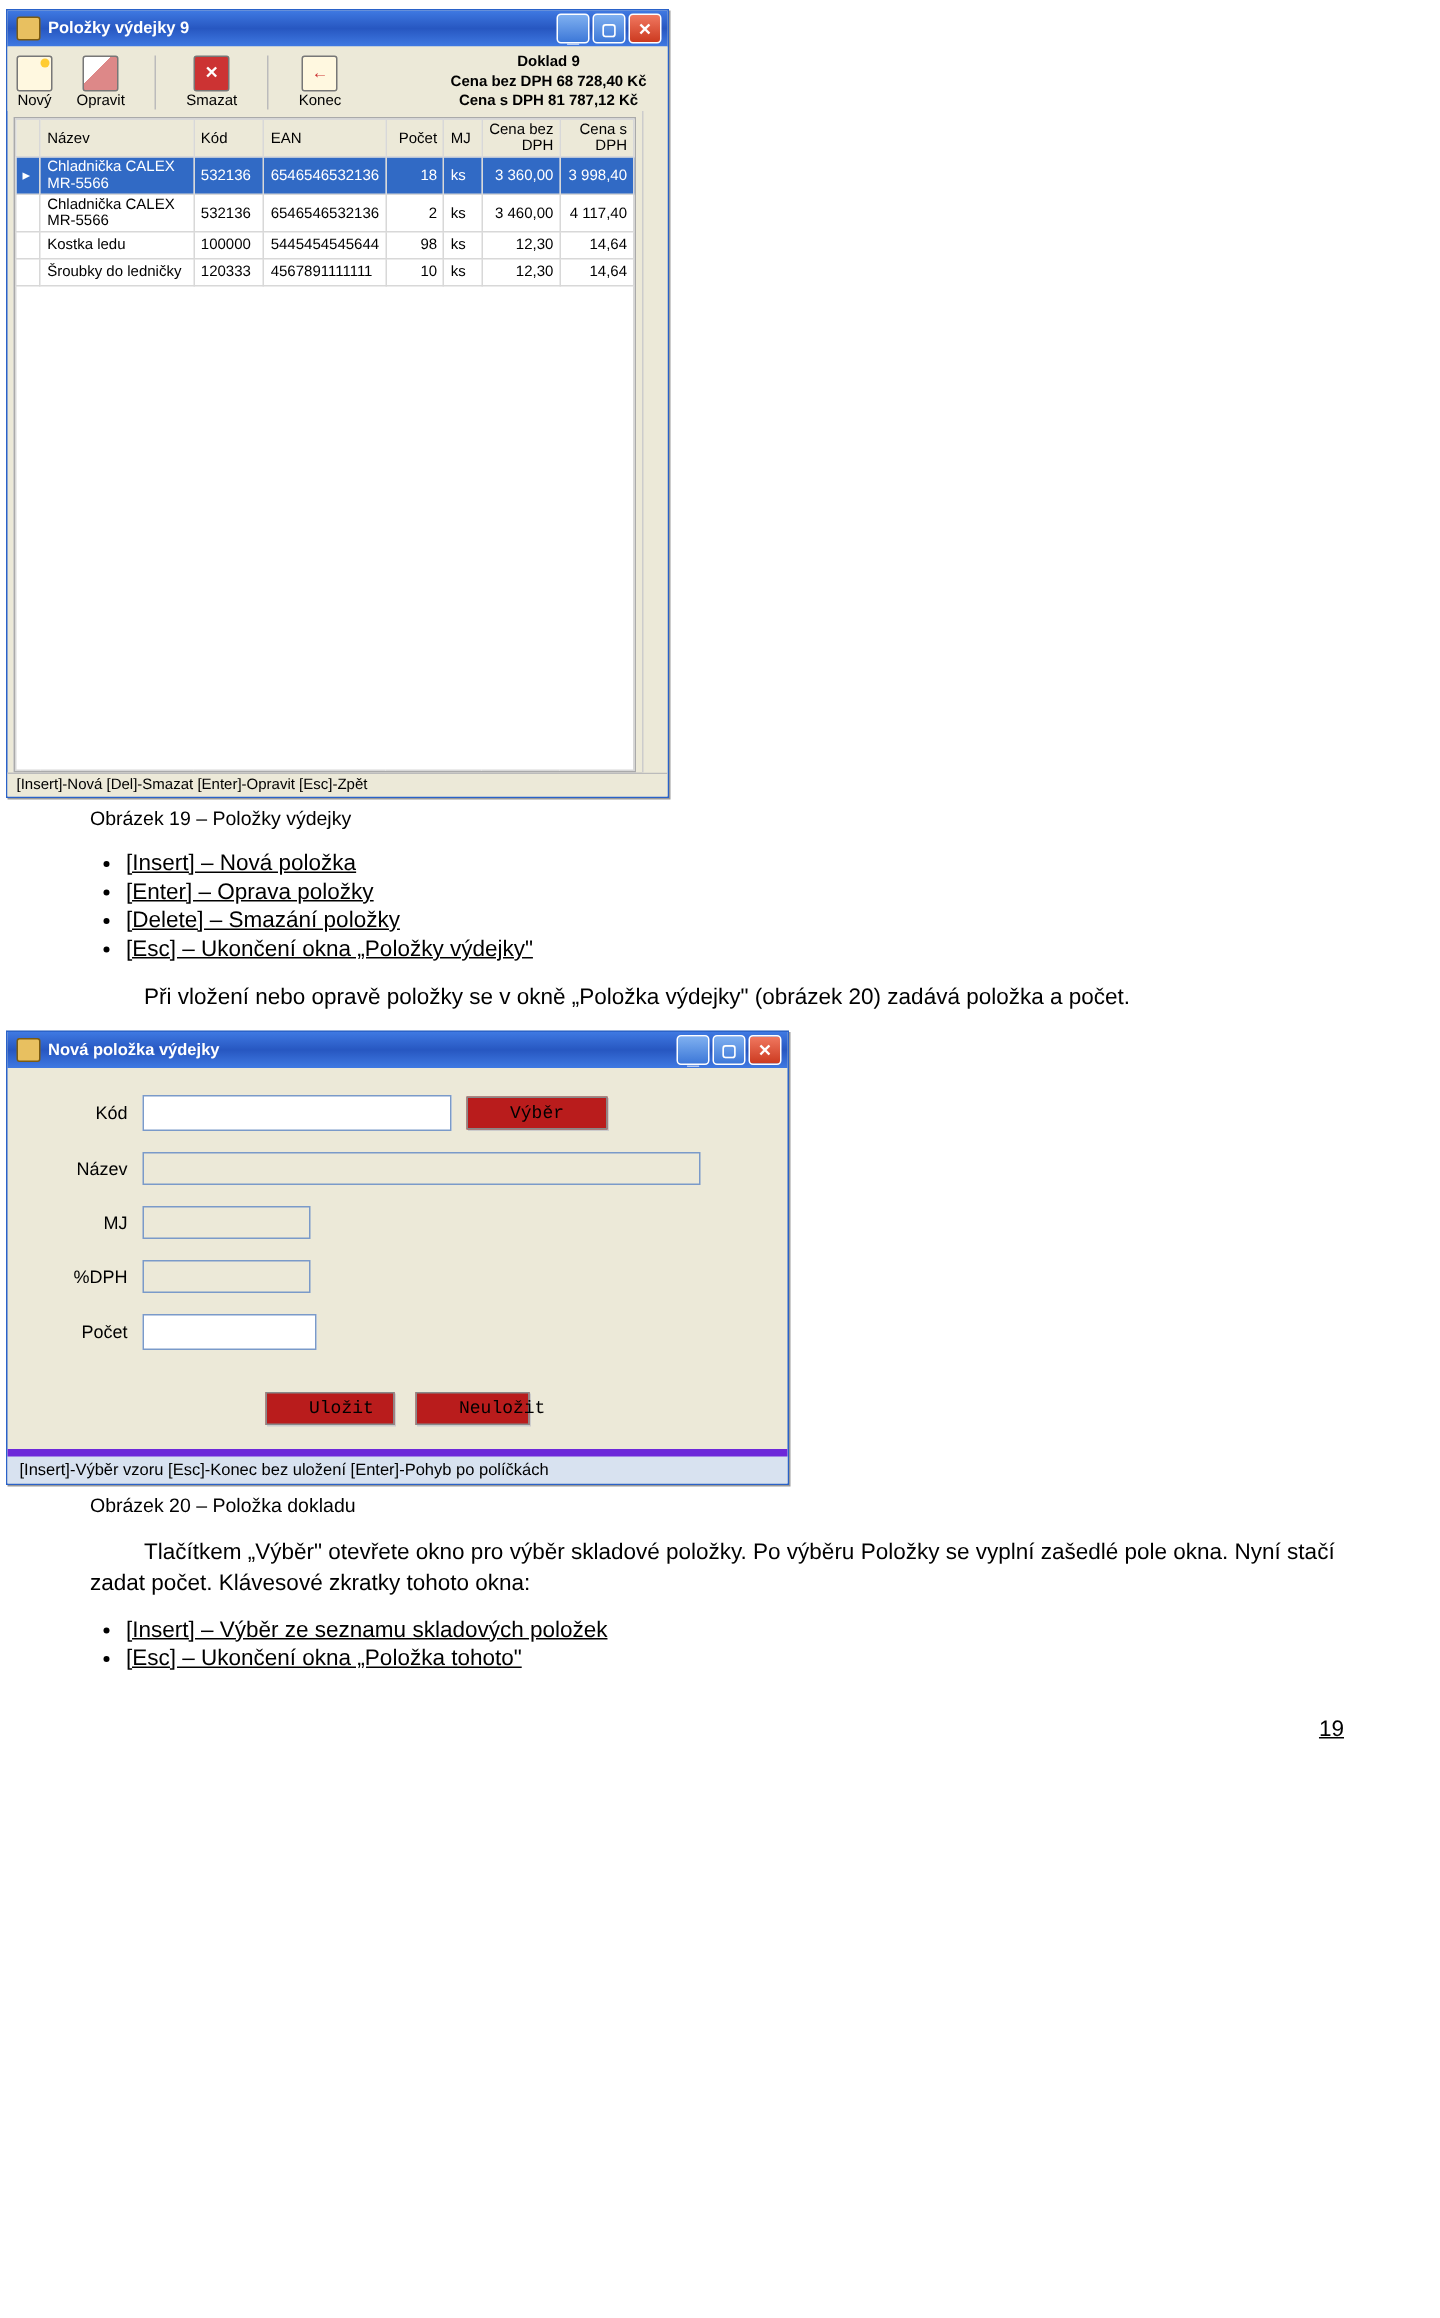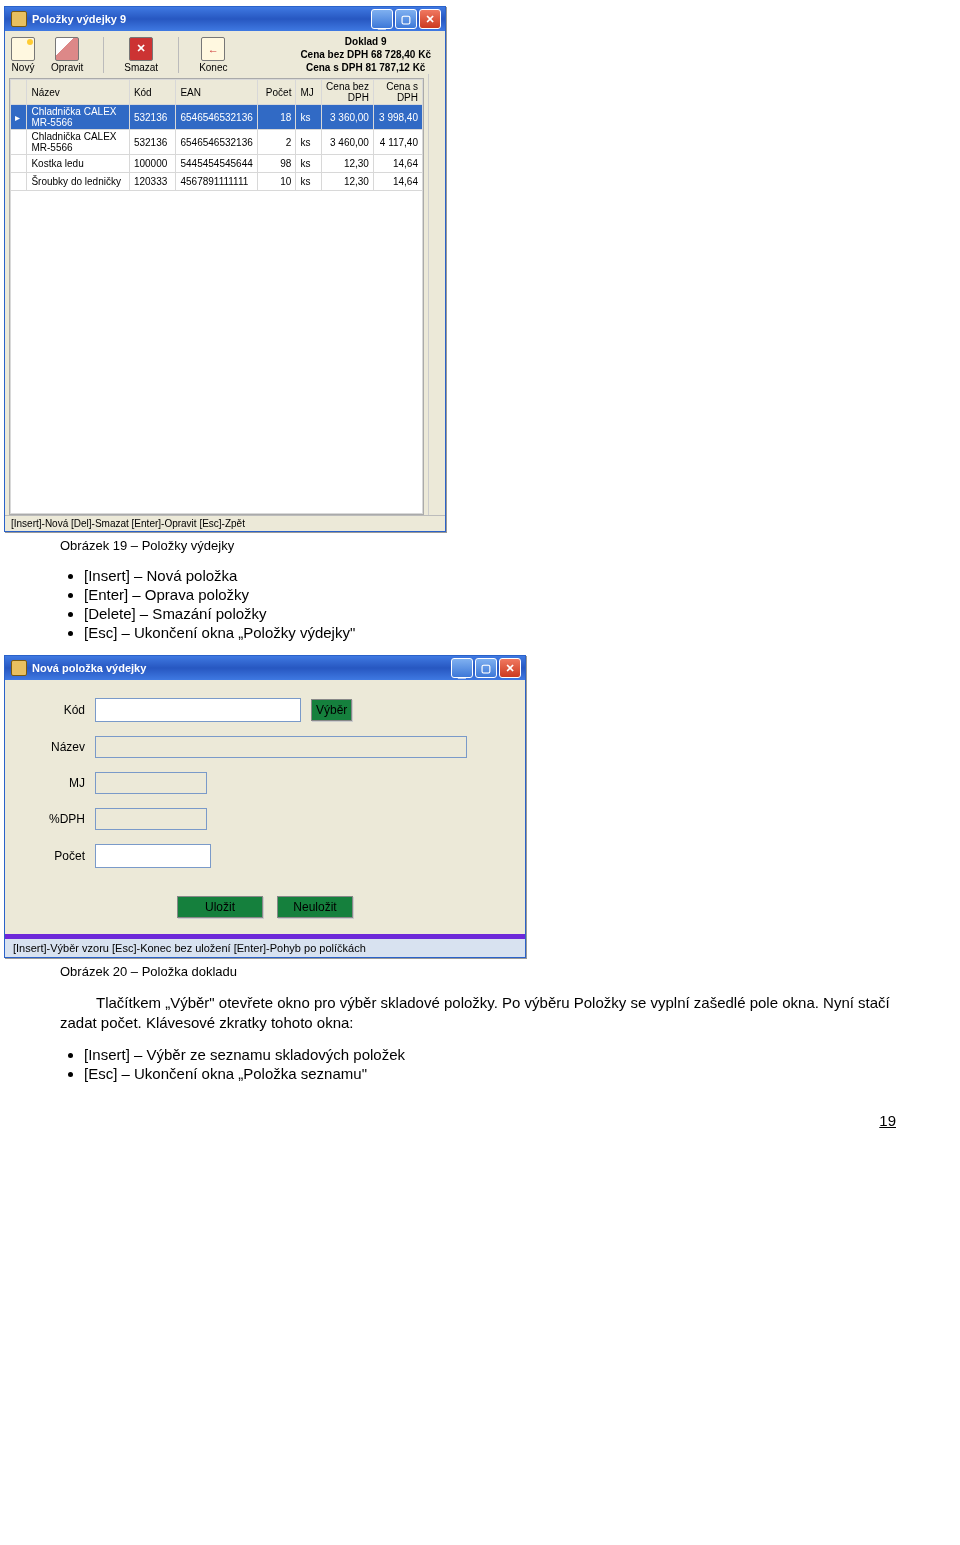--- a/index.html
+++ b/index.html
@@ -82,35 +82,36 @@
   .grid-wrap .grid { flex:1; }
 
   .statusbar {
     border-top: 1px solid #bbb; font-size:10px; padding:2px 6px;
     background:#ece9d8;
   }
 
   
   .caption { font-size: 13px; margin: 4px 0 14px 0; }
   p { margin: 6px 0 12px 0; line-height: 1.35; }
-  ul { margin: 6px 0 14px 24px; padding:0; }
+  ul { margin: 6px 0 14px 24px; padding:0;text-decoration:underline; }
   li { margin: 2px 0; }
 
   
   .formwin { width: 520px; }
   .formbody { padding: 18px 20px 6px 20px; }
   .formrow { display:flex; align-items:center; margin-bottom: 14px; }
   .formrow .flabel { width: 60px; text-align:right; margin-right: 10px; font-size:12px; }
   .finput {
     height: 20px; border: 1px solid #7a9ac9; background:#fff;
   }
   .fbutton {
-    height: 22px; border: 1px solid #888; background:#15803d;
-    padding: 0 4px; font-size:12px; cursor:default;
+    height: 22px; border: 1px solid #888; background:#b91c1c;
+    padding: 0 28px; font-size:12px; cursor:default;
     box-shadow: 1px 1px 0 #ccc;
+    font-family: Liberation Mono, monospace;
   }
   .formbuttons { display:flex; gap:14px; justify-content:center; margin:28px 0 10px 0; }
   .formstatus {
     background:#d8e2f0; border-top:5px solid #6d28d9; font-size:11px;
     padding: 3px 8px;
   }
 
   .page-num { text-align:right; margin-top:30px; font-size:15px; padding-right:4px;text-decoration:underline;}
 </style>
 </head>
@@ -231,20 +232,21 @@
 
 <div class="caption">Obrázek 19 – Položky výdejky</div>
 
 <ul>
   <li>[Insert] – Nová položka</li>
   <li>[Enter] – Oprava položky</li>
   <li>[Delete] – Smazání položky</li>
   <li>[Esc] – Ukončení okna „Položky výdejky"</li>
 </ul>
 
+<p style="text-indent:36px;">Při vložení nebo opravě položky se v okně „Položka výdejky" (obrázek 20) zadává položka a počet.</p>
 
 <div class="win formwin" style="margin-left:-56px;">
   <div class="titlebar">
     <span class="title-icon"></span>
     <span>Nová položka výdejky</span>
     <span class="spacer"></span>
     <span class="sysbtn min">
           <span>_</span>
         </span>
     <span class="sysbtn max">▢</span>
@@ -279,18 +281,18 @@
     </div>
   </div>
   <div class="formstatus">[Insert]-Výběr vzoru  [Esc]-Konec bez uložení  [Enter]-Pohyb po políčkách</div>
 </div>
 
 <div class="caption">Obrázek 20 – Položka dokladu</div>
 
 <p style="text-indent:36px;">Tlačítkem „Výběr" otevřete okno pro výběr skladové položky. Po výběru Položky se vyplní zašedlé pole okna. Nyní stačí zadat počet. Klávesové zkratky tohoto okna:</p>
 <ul>
   <li>[Insert] – Výběr ze seznamu skladových položek</li>
-  <li>[Esc] – Ukončení okna „Položka seznamu"</li>
+  <li>[Esc] – Ukončení okna „Položka tohoto"</li>
 </ul>
 
 <div class="page-num">19</div>
 
 </div>
 
 </body></html>

